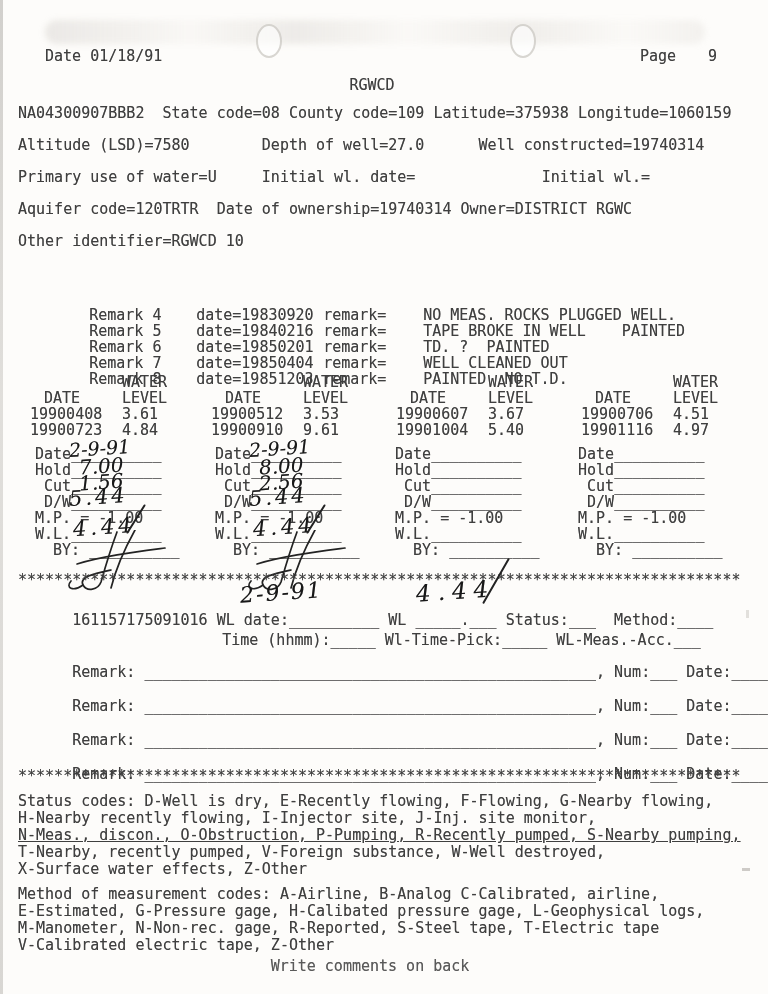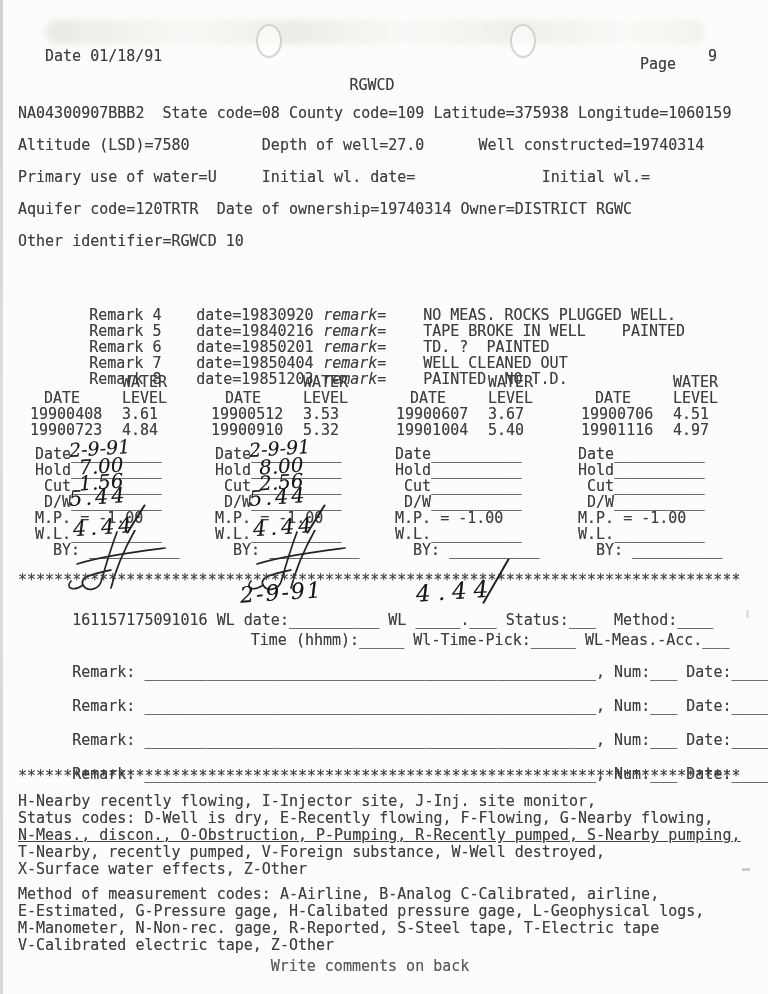--- a/index.html
+++ b/index.html
@@ -23,21 +23,21 @@
   .speck{position:absolute;background:#b9b6b0;opacity:.7;}
   
   .page span,.page div{text-shadow:0 0 .6px rgba(70,70,70,.55);}
   
   .hand{position:absolute;font-family:"DejaVu Serif",serif;font-style:italic;
     color:#181818;transform:rotate(-4deg);white-space:pre;text-shadow:none;line-height:1;}
   .stroke{position:absolute;background:#222;height:2px;border-radius:2px;text-shadow:none;}
   
   .rl1{display:inline-block;width:107px;}
   .rl2{display:inline-block;width:127px;}
-  .rl3{display:inline-block;width:100px;font-style:italic;}
+  .rl3{display:inline-block;width:100px;}
   
   .wt-group{position:absolute;width:178px;}
   .wt-level{position:absolute;left:92px;top:0;}
   .wt-date-h{position:absolute;left:14px;top:0;}
   .wt-row{position:relative;height:16px;line-height:16px;}
   
   .card{position:absolute;width:176px;}
   .card .line{position:relative;}
   .sig{position:absolute;left:26px;top:84px;}
   .sig path{fill:none;stroke:#232323;stroke-width:1.7;stroke-linecap:round;}
@@ -50,21 +50,21 @@
 
   <div class="edge-left"></div>
   <div class="smudge"></div>
   <div class="punch" style="left:256px;top:24px;"></div>
   <div class="punch" style="left:510px;top:24px;"></div>
   <div class="speck" style="left:742px;top:868px;width:8px;height:3px;"></div>
   <div class="speck" style="left:746px;top:610px;width:3px;height:8px;opacity:.4;"></div>
   <div class="speck" style="left:585px;top:140px;width:3px;height:3px;opacity:.4;"></div>
 
   <span class="abs typed" style="left:45px;top:47px;">Date 01/18/91</span>
-  <span class="abs typed" style="left:640px;top:55px;">Page</span>
+  <span class="abs typed" style="left:640px;top:47px;">Page</span>
   <span class="abs typed" style="left:708px;top:47px;">9</span>
   <div class="abs center" style="top:76px;transform:translateX(-12px);">RGWCD</div>
 
   <div class="sec" style="top:105px;width:750px;">
     <div class="line" style="margin-bottom:16px;">NA04300907BBB2  State code=08 County code=109 Latitude=375938 Longitude=1060159</div>
     <div class="line" style="margin-bottom:16px;">Altitude (LSD)=7580        Depth of well=27.0      Well constructed=19740314</div>
     <div class="line" style="margin-bottom:16px;">Primary use of water=U     Initial wl. date=              Initial wl.=</div>
     <div class="line" style="margin-bottom:16px;">Aquifer code=120TRTR  Date of ownership=19740314 Owner=DISTRICT RGWC</div>
     <div class="line">Other identifier=RGWCD 10</div>
   </div>
@@ -103,21 +103,21 @@
 
     <div class="wt-group" style="left:181px;">
       <div class="wt-row">
           <span class="wt-level">WATER</span>
         </div>
       <div class="wt-row">
           <span class="wt-date-h">DATE</span>
           <span class="wt-level">LEVEL</span>
         </div>
       <div class="wt-row"><span>19900512</span><span class="wt-level">3.53</span></div>
-      <div class="wt-row"><span>19900910</span><span class="wt-level">5.32</span></div>
+      <div class="wt-row"><span>19900910</span><span class="wt-level">9.61</span></div>
     </div>
 
     <div class="wt-group" style="left:366px;">
       <div class="wt-row">
           <span class="wt-level">WATER</span>
         </div>
       <div class="wt-row">
           <span class="wt-date-h">DATE</span>
           <span class="wt-level">LEVEL</span>
         </div>
@@ -207,21 +207,21 @@
 
   <div class="sec line" style="top:572px;">********************************************************************************</div>
 
   <div class="sec" style="top:596px;width:740px;">
     <div class="line" style="position:relative;">
       <span>161157175091016</span><span> WL date:</span><span>__________</span><span> WL </span><span>_____</span><span>.</span><span>___</span><span> Status:</span><span>___</span><span>  Method:</span><span>____</span>
       <span class="hand" style="left:222px;top:-14px;font-size:22px;letter-spacing:2px;">2-9-91</span>
       <span class="hand" style="left:398px;top:-16px;font-size:23px;letter-spacing:7px;">4.44</span>
       <div class="stroke" style="left:452px;top:-16px;width:52px;transform:rotate(-60deg);"></div>
     </div>
-    <div class="line" style="padding-left:150px;margin-top:4px;text-align:center;">
+    <div class="line" style="padding-left:150px;margin-top:4px;">
       <span>Time (hhmm):</span><span>_____</span><span> Wl-Time-Pick:</span><span>_____</span><span> WL-Meas.-Acc.</span><span>___</span>
     </div>
   </div>
 
   <div class="sec" style="top:648px;width:740px;">
     <div class="line" style="margin-bottom:18px;">
       <span>Remark: </span><span>__________________________________________________</span><span>, Num:</span><span>___</span><span> Date:</span><span>________</span>
     </div>
     <div class="line" style="margin-bottom:18px;">
       <span>Remark: </span><span>__________________________________________________</span><span>, Num:</span><span>___</span><span> Date:</span><span>________</span>
@@ -230,22 +230,22 @@
       <span>Remark: </span><span>__________________________________________________</span><span>, Num:</span><span>___</span><span> Date:</span><span>________</span>
     </div>
     <div class="line">
       <span>Remark: </span><span>__________________________________________________</span><span>, Num:</span><span>___</span><span> Date:</span><span>________</span>
     </div>
   </div>
 
   <div class="sec line" style="top:768px;">********************************************************************************</div>
 
   <div class="sec" style="top:793px;width:750px;">
+    <div class="line" style="height:17px;line-height:17px;">Status codes: D-Well is dry, E-Recently flowing, F-Flowing, G-Nearby flowing,</div>
     <div class="line" style="height:17px;line-height:17px;">H-Nearby recently flowing, I-Injector site, J-Inj. site monitor,</div>
-    <div class="line" style="height:17px;line-height:17px;">Status codes: D-Well is dry, E-Recently flowing, F-Flowing, G-Nearby flowing,</div>
     <div class="line" style="height:17px;line-height:17px;text-decoration:underline;">N-Meas., discon., O-Obstruction, P-Pumping, R-Recently pumped, S-Nearby pumping,</div>
     <div class="line" style="height:17px;line-height:17px;">T-Nearby, recently pumped, V-Foreign substance, W-Well destroyed,</div>
     <div class="line" style="height:17px;line-height:17px;">X-Surface water effects, Z-Other</div>
   </div>
 
   <div class="sec" style="top:886px;width:750px;">
     <div class="line" style="height:17px;line-height:17px;">Method of measurement codes: A-Airline, B-Analog C-Calibrated, airline,</div>
     <div class="line" style="height:17px;line-height:17px;">E-Estimated, G-Pressure gage, H-Calibated pressure gage, L-Geophysical logs,</div>
     <div class="line" style="height:17px;line-height:17px;">M-Manometer, N-Non-rec. gage, R-Reported, S-Steel tape, T-Electric tape</div>
     <div class="line" style="height:17px;line-height:17px;">V-Calibrated electric tape, Z-Other</div>

